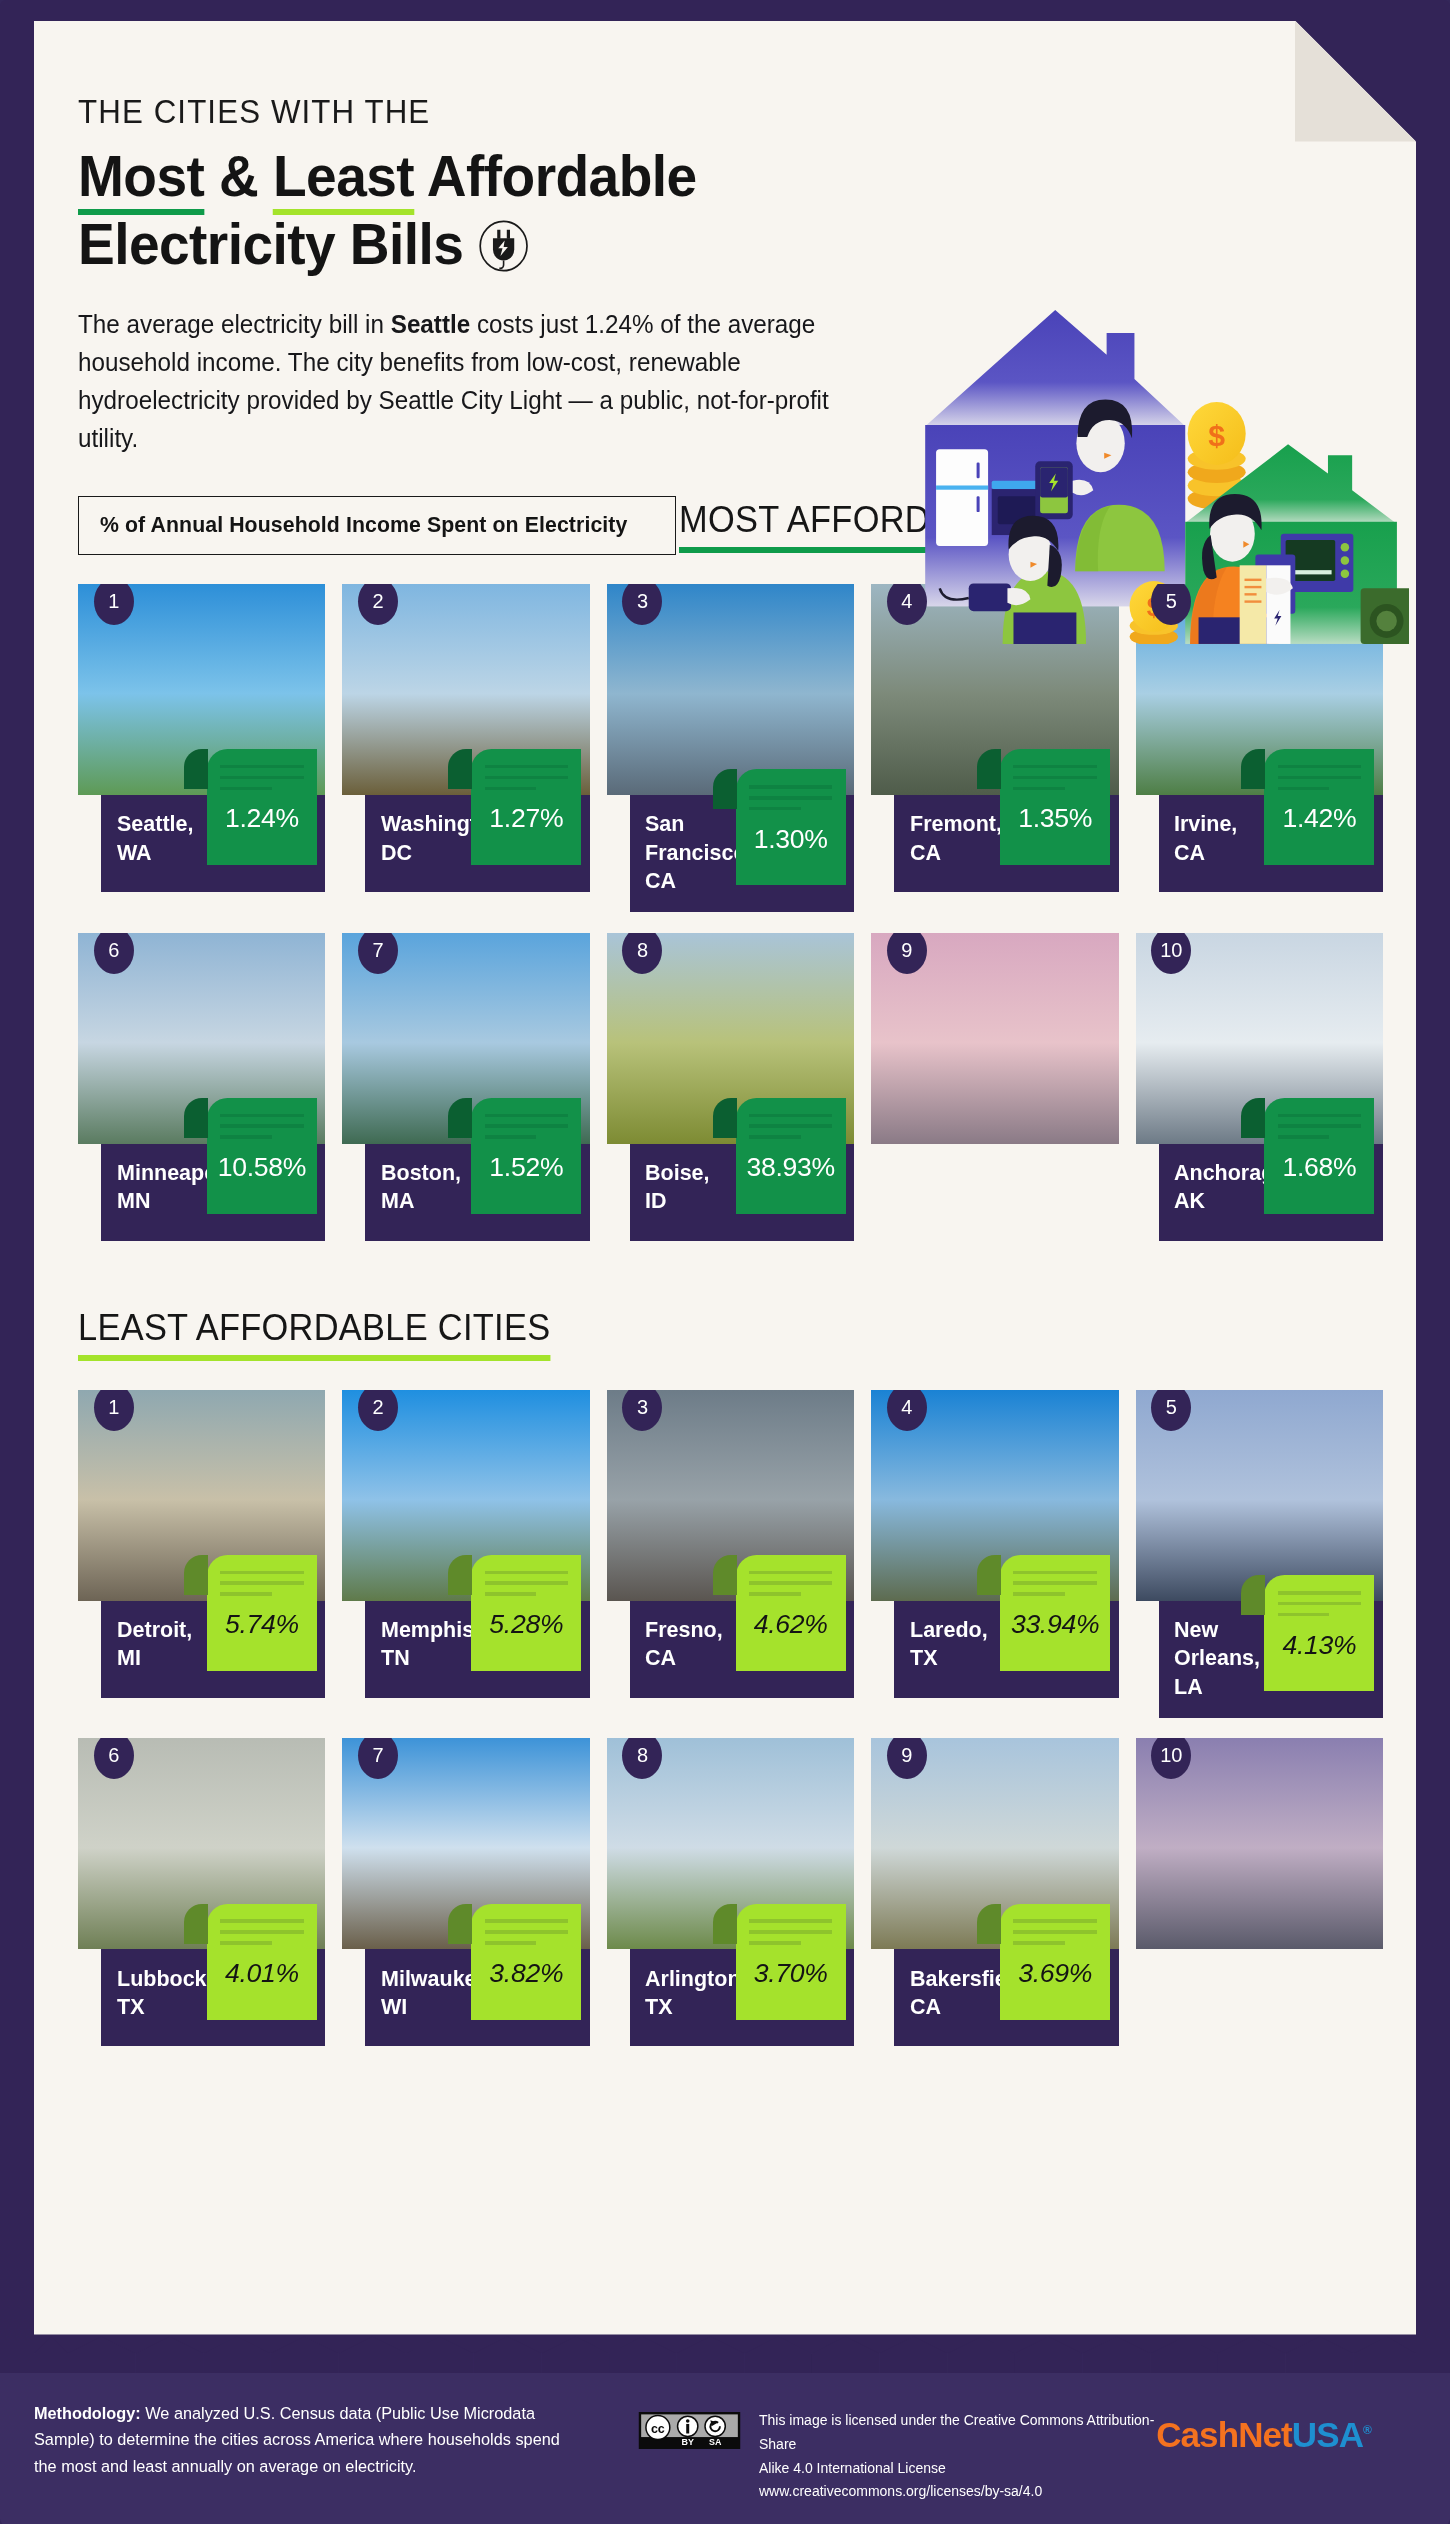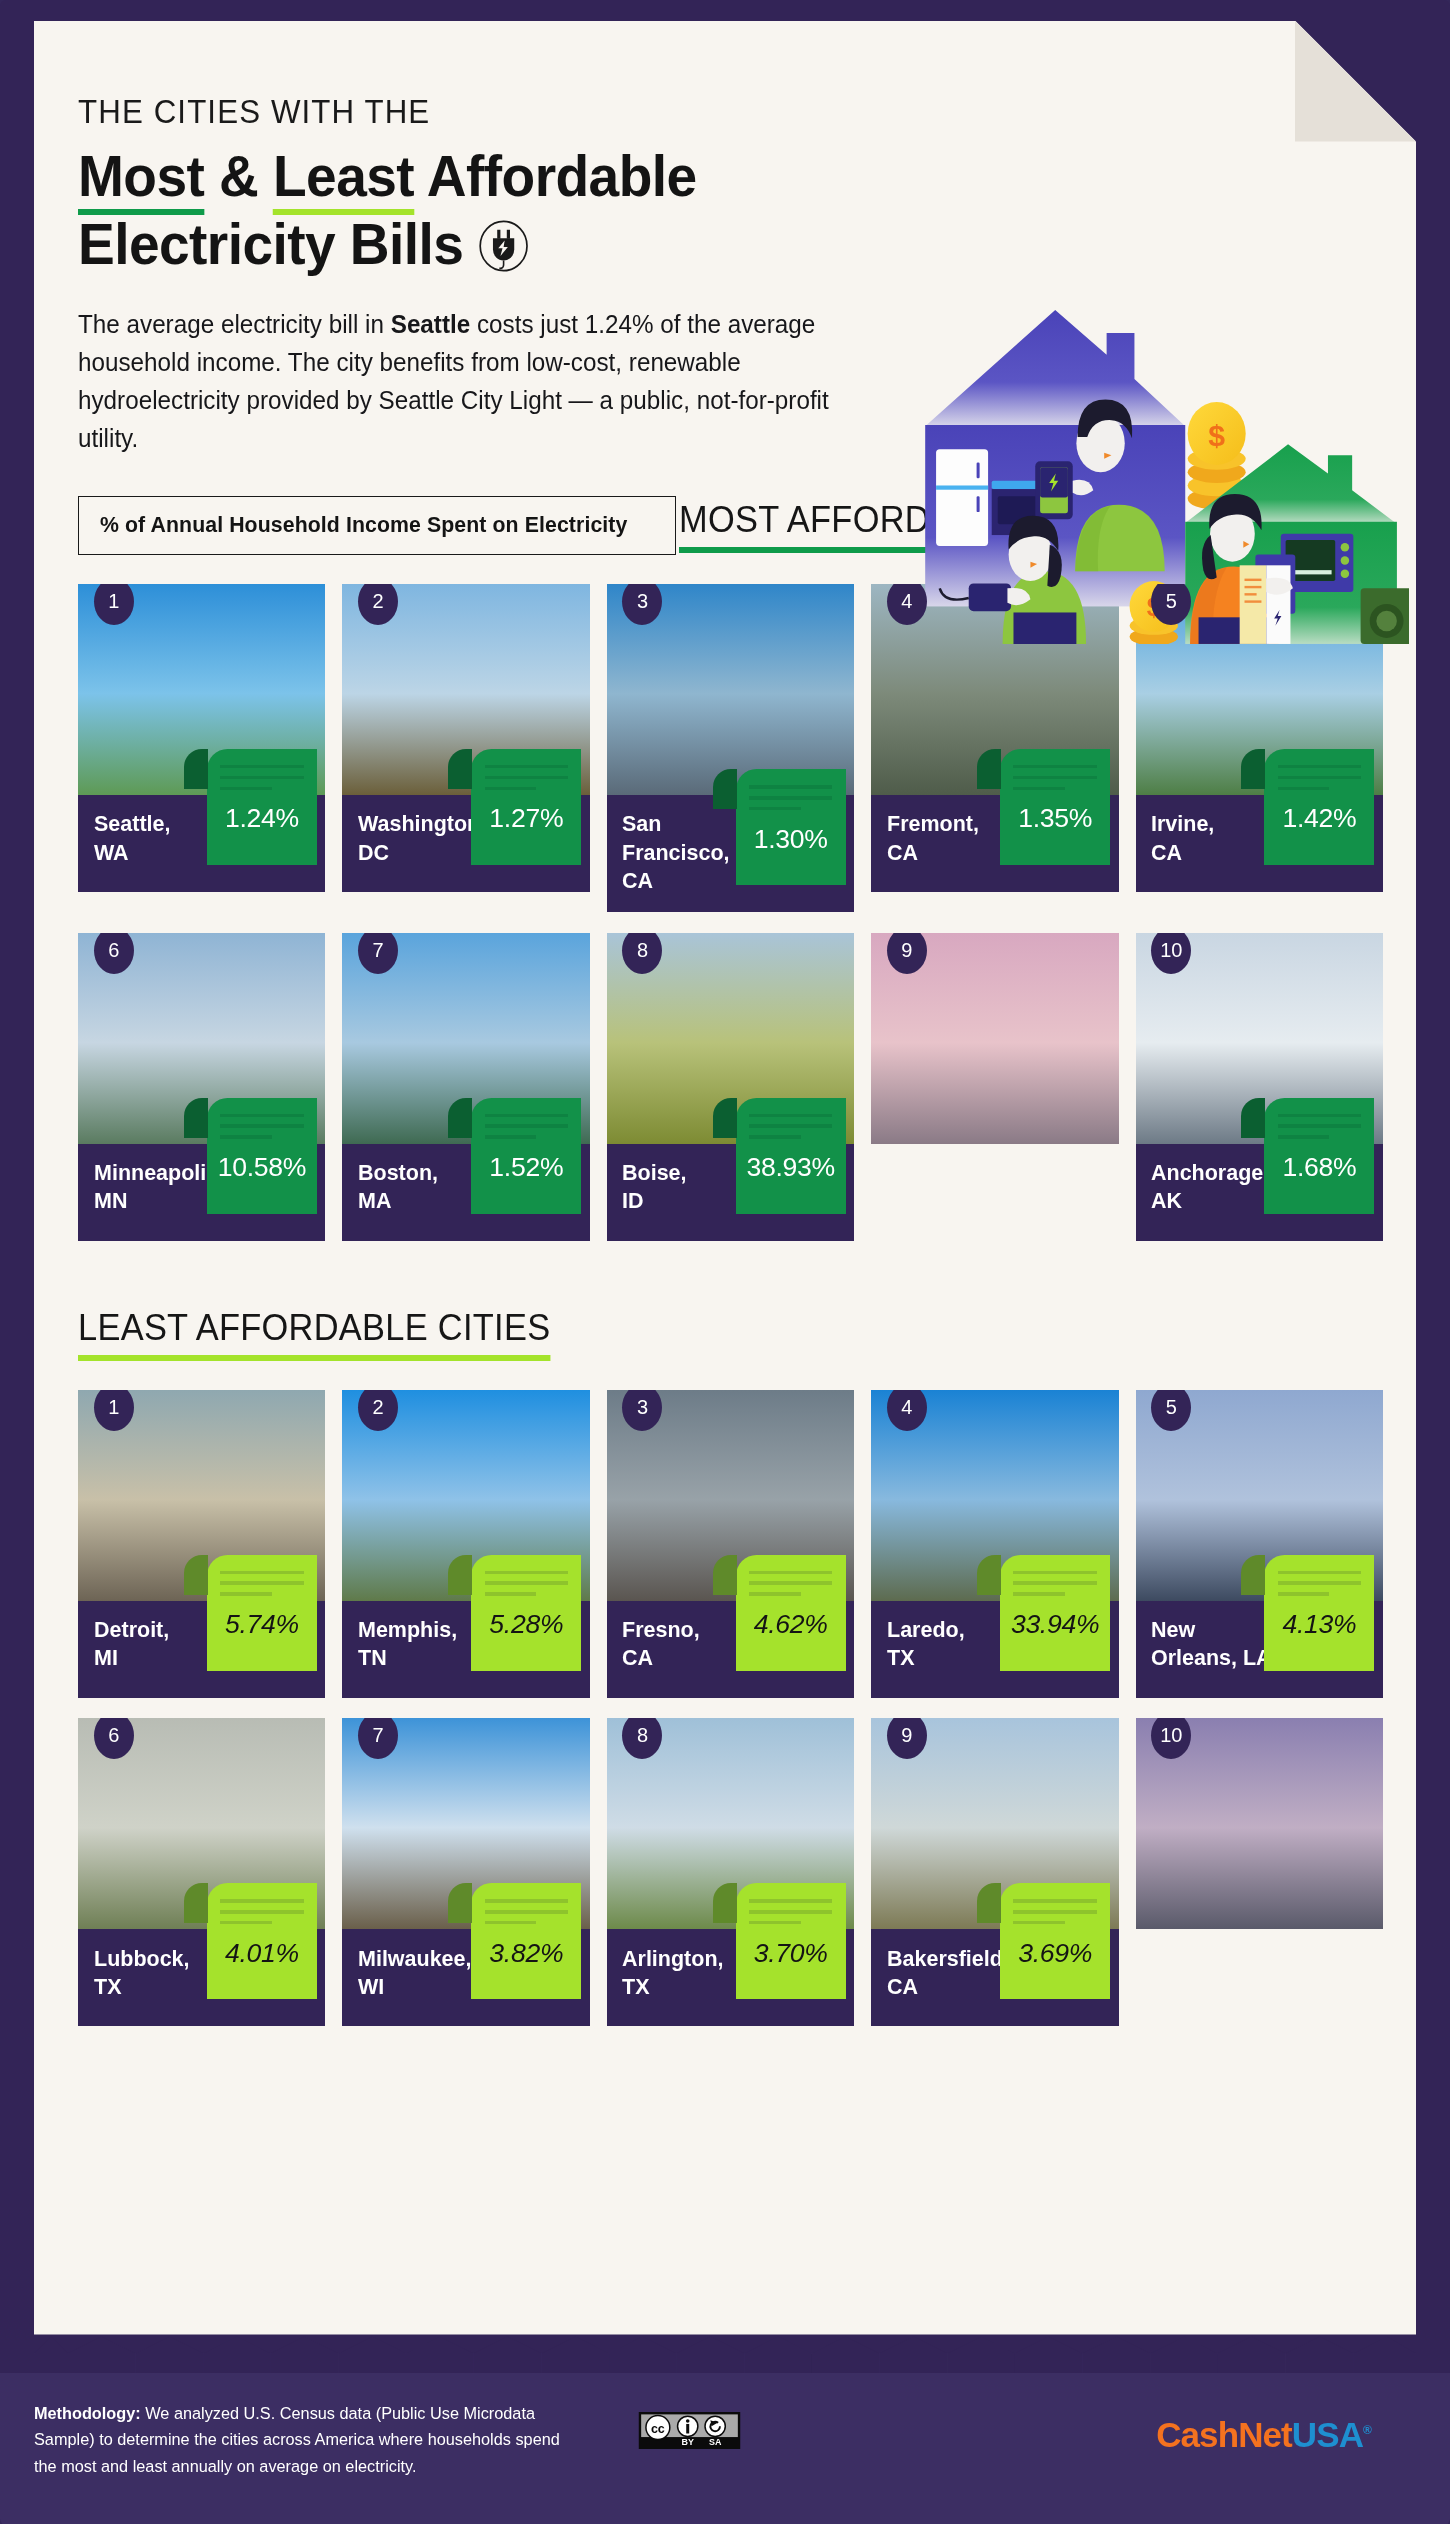--- a/index.html
+++ b/index.html
@@ -128,20 +128,21 @@
     color: #fff;
     display: flex; align-items: center; justify-content: center;
     font-size: 20px; font-weight: 400;
     z-index: 5;
   }
   .label {
     position: relative;
     background: #332457;
     min-height: 97px;
     padding: 15.7px 14.5px 17px 15.7px;
+    margin-left: 23px;
   }
   .city {
     color: #fff;
     font-size: 22.4px;
     font-weight: 700;
     line-height: 1.26;
     width: 58%;
     transform: scaleX(0.96);
     transform-origin: left center;
   }
@@ -753,20 +754,25 @@
             <circle cx="82" cy="24" r="17" fill="#fff" stroke="#0b0b0b" stroke-width="2.5"></circle>
             <circle cx="82" cy="15" r="3" fill="#0b0b0b"></circle>
             <rect x="79.5" y="20" width="5" height="16" fill="#0b0b0b"></rect>
             <circle cx="128" cy="24" r="17" fill="#fff" stroke="#0b0b0b" stroke-width="2.5"></circle>
             <path d="M136 24 a8 8 0 1 1 -3 -6" fill="none" stroke="#0b0b0b" stroke-width="3.2"></path>
             <polygon points="120,14 132,18 122,24" fill="#0b0b0b"></polygon>
             <text x="82" y="56" font-family="Liberation Sans, sans-serif" font-size="15" font-weight="700" fill="#ffffff" text-anchor="middle">BY</text>
             <text x="128" y="56" font-family="Liberation Sans, sans-serif" font-size="15" font-weight="700" fill="#ffffff" text-anchor="middle">SA</text>
           </svg>
         </div>
+        <div class="license">
+          <div>This image is licensed under the Creative Commons Attribution-Share</div>
+          <div>Alike 4.0 International License</div>
+          <div>www.creativecommons.org/licenses/by-sa/4.0</div>
+        </div>
         <div class="logo">
           <span class="c1">CashNet</span><span class="c2">USA</span><span class="reg">®</span>
         </div>
       </div>
     </div>
   </div>
 </div>
 
 
 </body></html>

